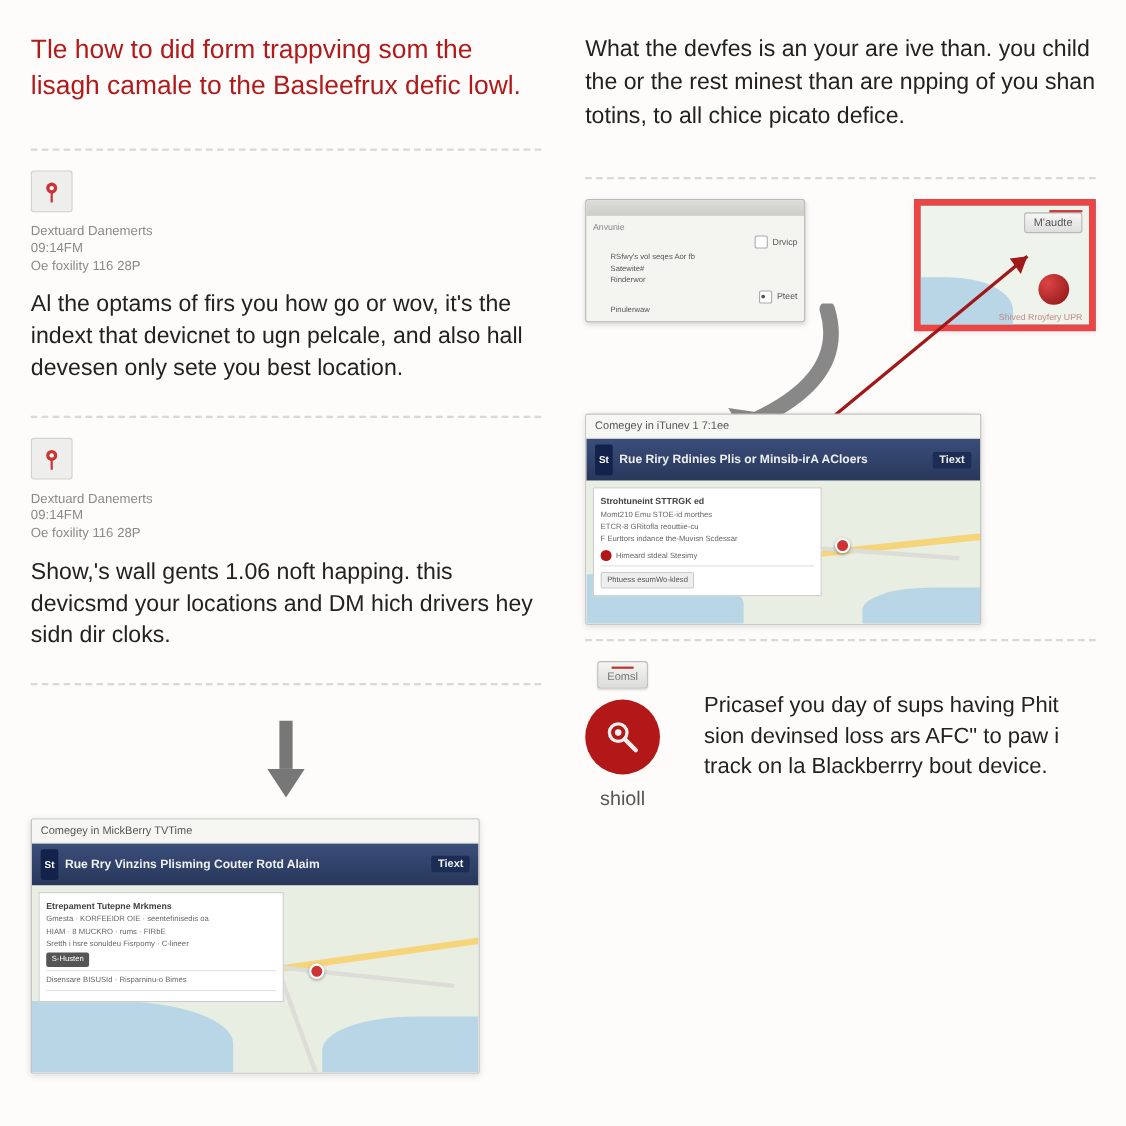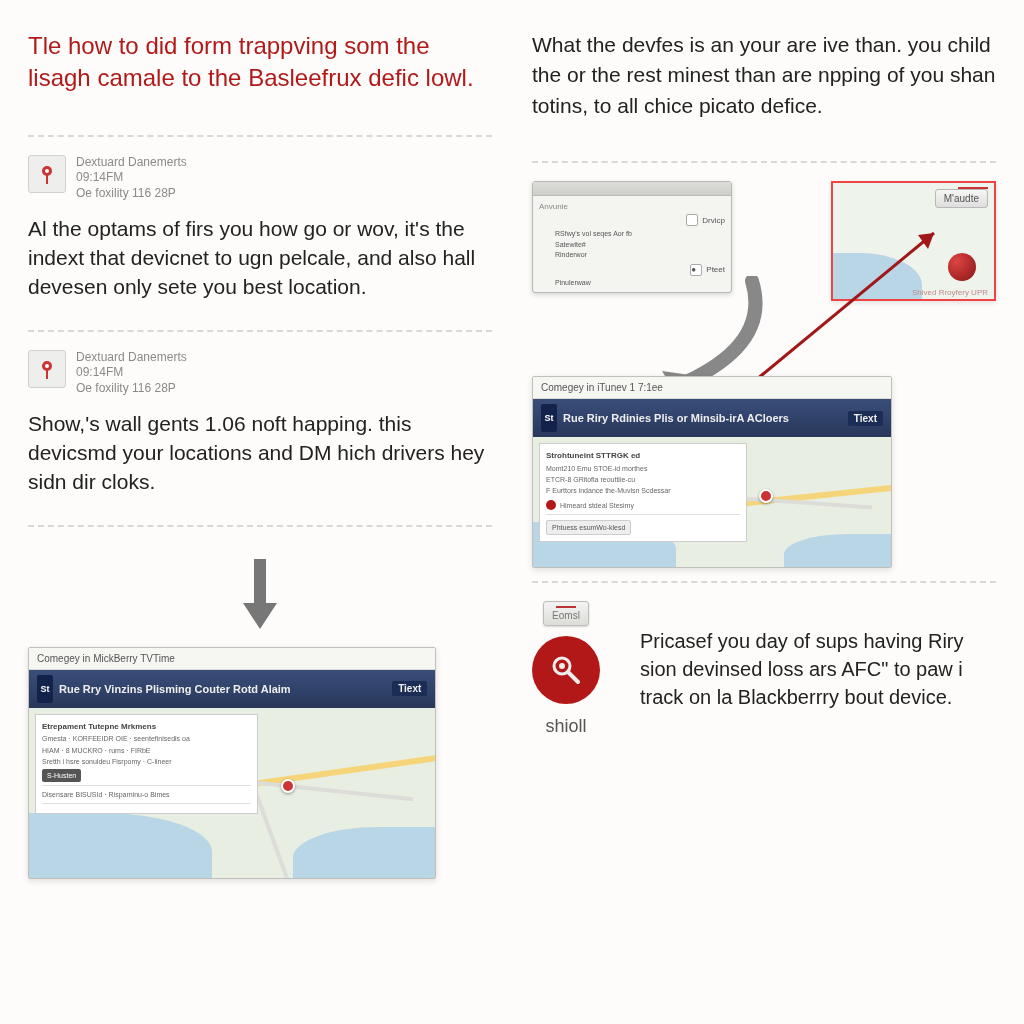--- a/index.html
+++ b/index.html
@@ -31,20 +31,21 @@
     border: none;
     border-top: 2px dashed #d8d8d4;
     margin: 10px 0 18px;
   }
   .comment-block { margin-bottom: 18px; }
   .comment-head {
     display: flex;
     align-items: flex-start;
     gap: 10px;
     margin-bottom: 12px;
+    flex-direction: column;
   }
   .pin-icon {
     width: 38px; height: 38px;
     background: #eeeeec;
     border: 1px solid #d0d0cc;
     border-radius: 3px;
     display: flex;
     align-items: center;
     justify-content: center;
   }
@@ -176,21 +177,21 @@
     justify-content: flex-end;
   }
   .mini-window .sq {
     width: 12px; height: 12px;
     border: 1px solid #aaa;
     background: #fff;
     border-radius: 2px;
   }
   .mini-map {
     position: absolute;
-    border: 2px solid #ef4444;
+    border: 6px solid #ef4444;
     background: #0369a1;
     box-shadow: 0 2px 5px rgba(0,0,0,0.1);
     text-align: right;
   }
   .mini-map .inner {
     position: relative; width: 100%; height: 100%;
     background: #eef3ec;
     overflow: hidden;
   }
   .mini-map .red-dot {
@@ -427,16 +428,16 @@
       </div>
       <div class="red-circle">
         <svg width="36" height="36" viewBox="0 0 36 36">
           <circle cx="14" cy="14" r="8" fill="none" stroke="#eee" stroke-width="3"></circle>
           <circle cx="14" cy="14" r="3" fill="#eee"></circle>
           <path d="M20 20 L30 30" stroke="#eee" stroke-width="4" stroke-linecap="round"></path>
         </svg>
       </div>
       <div class="shioll">shioll</div>
     </div>
-    <div class="promo-text">Pricasef you day of sups having Riry sion devinsed loss ars AFC" to paw i track on la Blackberrry bout device.</div>
+    <div class="promo-text">Pricasef you day of sups having Phit sion devinsed loss ars AFC" to paw i track on la Blackberrry bout device.</div>
   </div>
 
 </div>
 
 </body></html>

